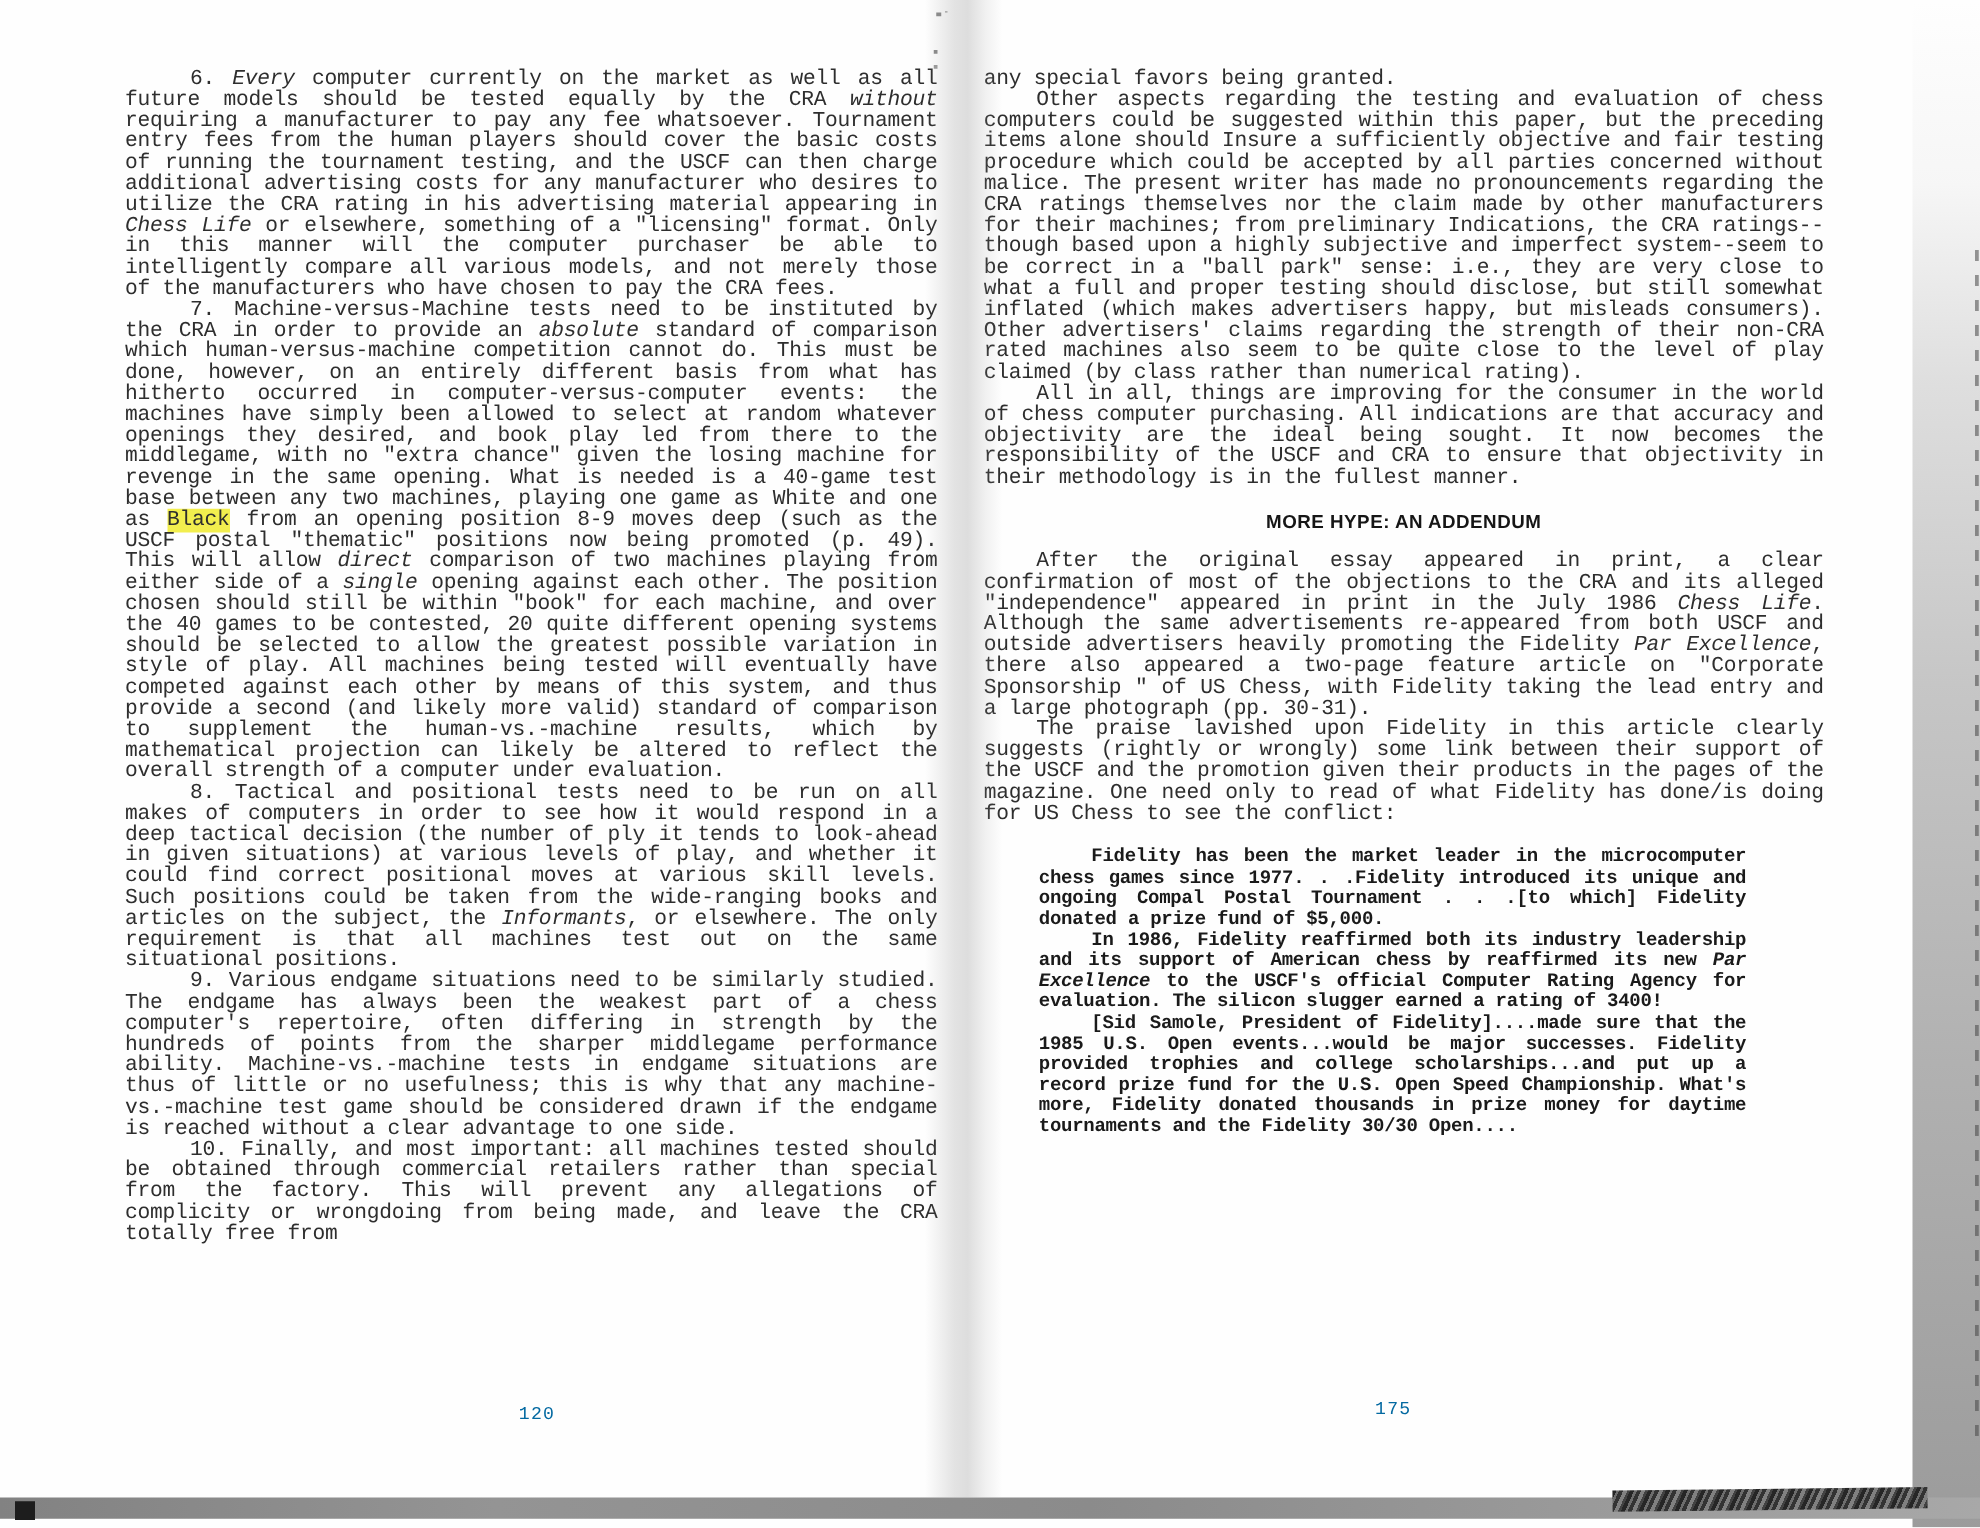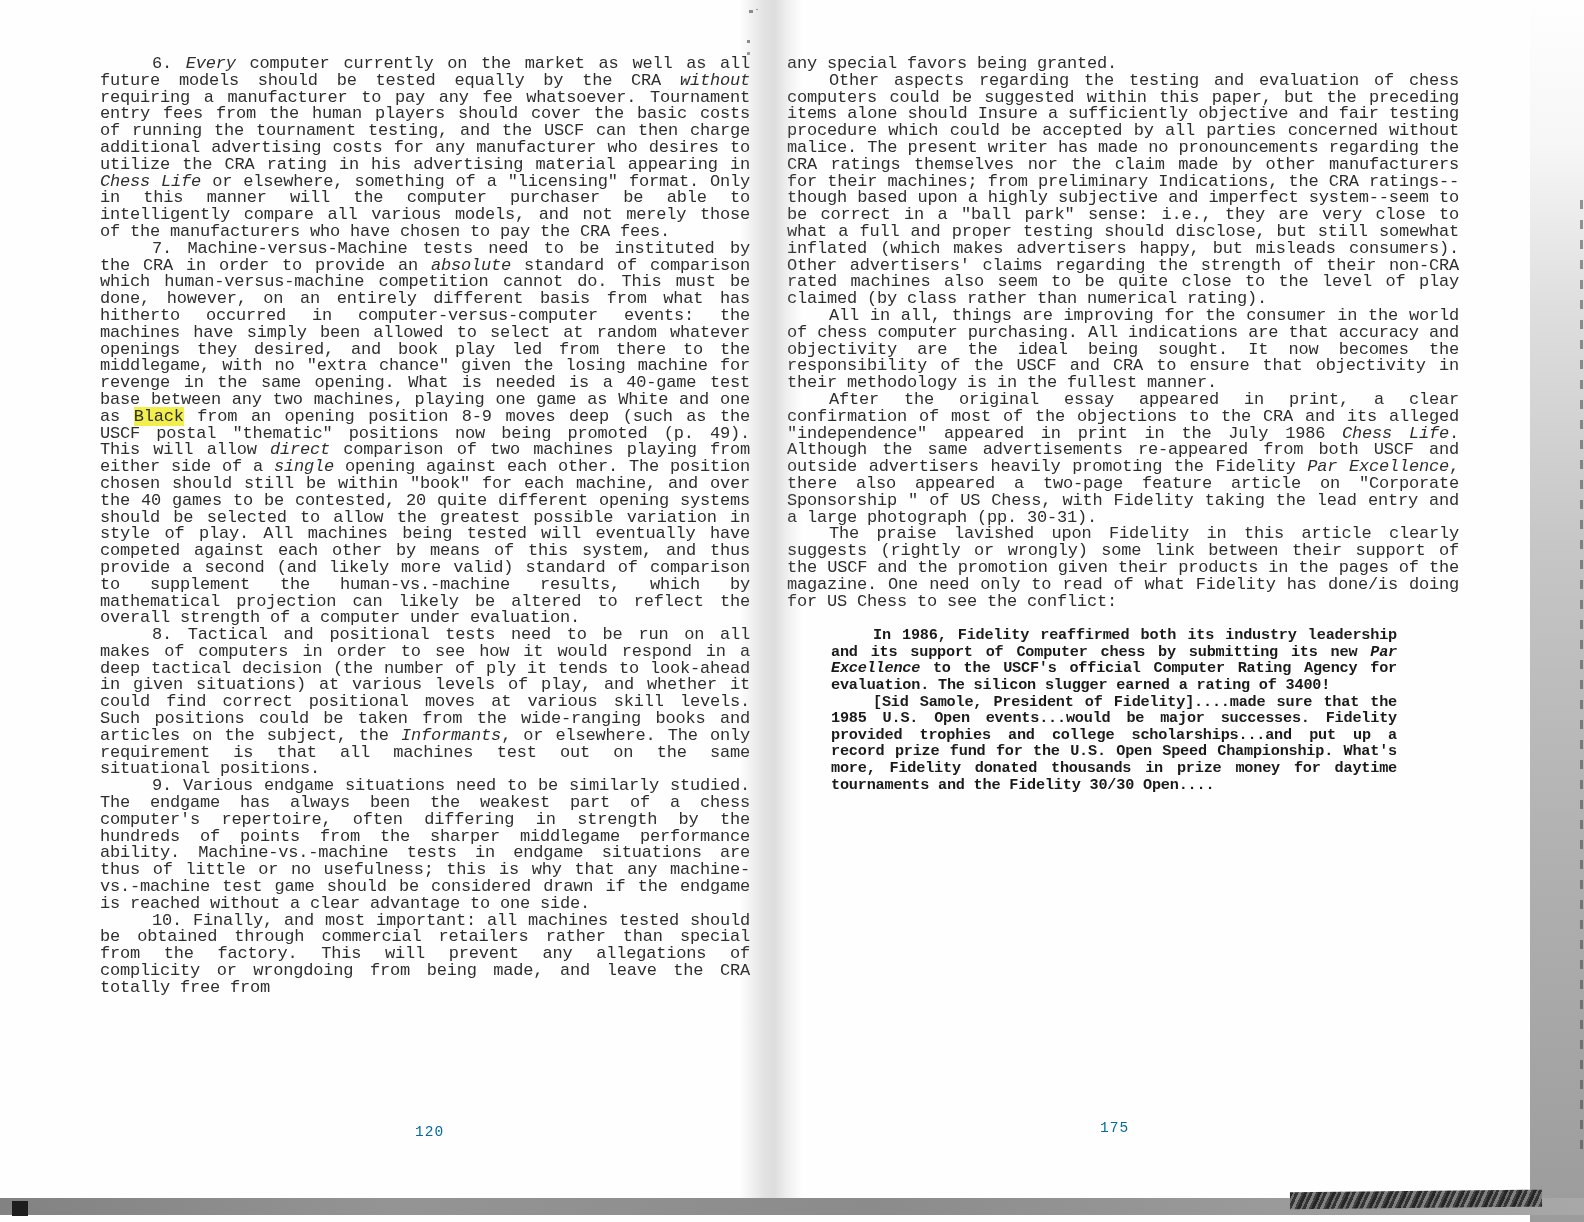--- a/index.html
+++ b/index.html
@@ -110,24 +110,26 @@
     <p class="para"><span class="run-n">8. Tactical and positional tests need to be run on all makes of computers in order to see how it would respond in a deep tactical decision (the number of ply it tends to look-ahead in given situations) at various levels of play, and whether it could find correct positional moves at various skill levels. Such positions could be taken from the wide-ranging books and articles on the subject, the </span><span class="run-i">Informants</span><span class="run-n">, or elsewhere. The only requirement is that all machines test out on the same situational positions.</span></p>
     <p class="para"><span class="run-n">9. Various endgame situations need to be similarly studied. The endgame has always been the weakest part of a chess computer's repertoire, often differing in strength by the hundreds of points from the sharper middlegame performance ability. Machine-vs.-machine tests in endgame situations are thus of little or no usefulness; this is why that any machine-vs.-machine test game should be considered drawn if the endgame is reached without a clear advantage to one side.</span></p>
     <p class="para"><span class="run-n">10. Finally, and most important: all machines tested should be obtained through commercial retailers rather than special from the factory. This will prevent any allegations of complicity or wrongdoing from being made, and leave the CRA totally free from</span></p>
     <div class="pagenum pagenum-left">120</div>
   </div>
 
   <div class="page page-right">
     <p class="para noindent"><span class="run-n">any special favors being granted.</span></p>
     <p class="para"><span class="run-n">Other aspects regarding the testing and evaluation of chess computers could be suggested within this paper, but the preceding items alone should Insure a sufficiently objective and fair testing procedure which could be accepted by all parties concerned without malice. The present writer has made no pronouncements regarding the CRA ratings themselves nor the claim made by other manufacturers for their machines; from preliminary Indications, the CRA ratings--though based upon a highly subjective and imperfect system--seem to be correct in a "ball park" sense: i.e., they are very close to what a full and proper testing should disclose, but still somewhat inflated (which makes advertisers happy, but misleads consumers). Other advertisers' claims regarding the strength of their non-CRA rated machines also seem to be quite close to the level of play claimed (by class rather than numerical rating).</span></p>
     <p class="para"><span class="run-n">All in all, things are improving for the consumer in the world of chess computer purchasing. All indications are that accuracy and objectivity are the ideal being sought. It now becomes the responsibility of the USCF and CRA to ensure that objectivity in their methodology is in the fullest manner.</span></p>
+    <div class="section-heading">MORE HYPE: AN ADDENDUM</div>
     <p class="para"><span class="run-n">After the original essay appeared in print, a clear confirmation of most of the objections to the CRA and its alleged "independence" appeared in print in the July 1986 </span><span class="run-i">Chess Life</span><span class="run-n">. Although the same advertisements re-appeared from both USCF and outside advertisers heavily promoting the Fidelity </span><span class="run-i">Par Excellence</span><span class="run-n">, there also appeared a two-page feature article on "Corporate Sponsorship " of US Chess, with Fidelity taking the lead entry and a large photograph (pp. 30-31).</span></p>
     <p class="para"><span class="run-n">The praise lavished upon Fidelity in this article clearly suggests (rightly or wrongly) some link between their support of the USCF and the promotion given their products in the pages of the magazine. One need only to read of what Fidelity has done/is doing for US Chess to see the conflict:</span></p>
     <div class="quote">
-      <p class="para"><span class="run-n">In 1986, Fidelity reaffirmed both its industry leadership and its support of Computer chess by submitting its new </span><span class="run-i">Par Excellence</span><span class="run-n"> to the USCF's official Computer Rating Agency for evaluation. The silicon slugger earned a rating of 3400!</span></p>
+      <p class="para"><span class="run-n">Fidelity has been the market leader in the microcomputer chess games since 1977. . .Fidelity introduced its unique and ongoing Compal Postal Tournament . . .[to which] Fidelity donated a prize fund of $5,000.</span></p>
+      <p class="para"><span class="run-n">In 1986, Fidelity reaffirmed both its industry leadership and its support of American chess by reaffirmed its new </span><span class="run-i">Par Excellence</span><span class="run-n"> to the USCF's official Computer Rating Agency for evaluation. The silicon slugger earned a rating of 3400!</span></p>
       <p class="para"><span class="run-n">[Sid Samole, President of Fidelity]....made sure that the 1985 U.S. Open events...would be major successes. Fidelity provided trophies and college scholarships...and put up a record prize fund for the U.S. Open Speed Championship. What's more, Fidelity donated thousands in prize money for daytime tournaments and the Fidelity 30/30 Open....</span></p>
     </div>
     <div class="pagenum pagenum-right">175</div>
   </div>
 
   <div class="gutter-shadow"></div>
   <div class="speck speck-1"></div>
   <div class="speck speck-2"></div>
   <div class="page-edge-right"></div>
   <div class="page-edge-dashes"></div>

